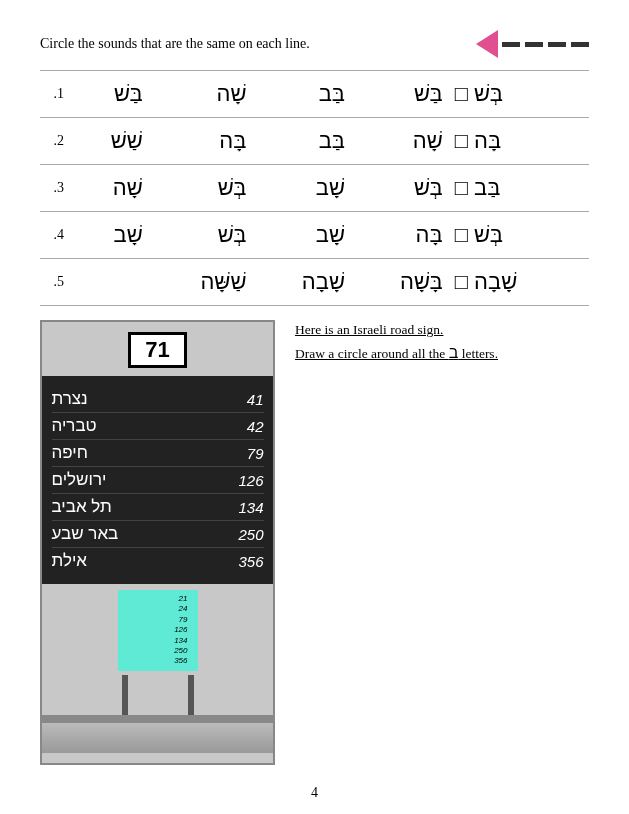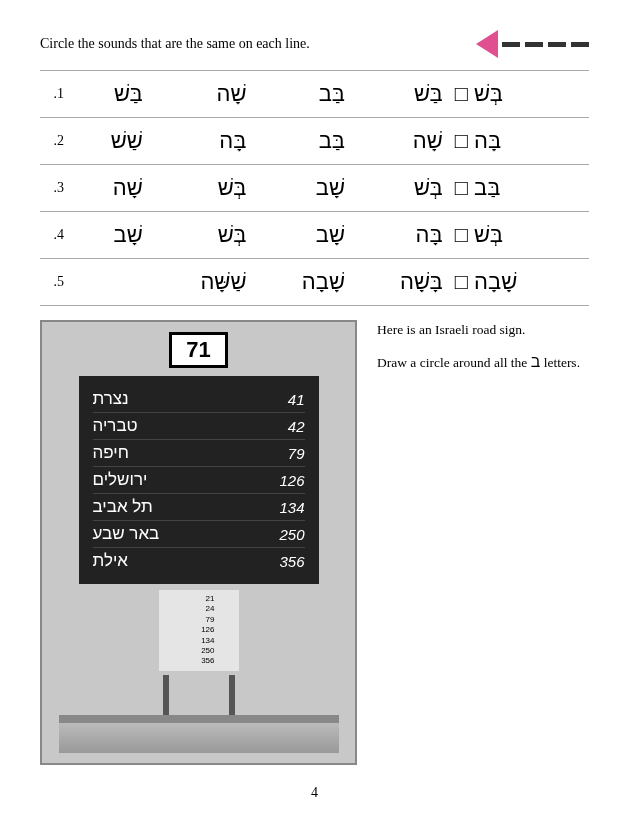--- a/index.html
+++ b/index.html
@@ -92,21 +92,21 @@
     .heb { font-family: "SBL Hebrew", "Ezra SIL", "Arial Hebrew", Arial, sans-serif; }
 
     
     .bottom-section {
       display: flex;
       gap: 20px;
       margin-top: 14px;
     }
 
     .road-sign-img {
-      width: 317px;
+      width: 235px;
       flex-shrink: 0;
       background: #ddd;
       border: 2px solid #888;
       position: relative;
       min-height: 310px;
       overflow: hidden;
     }
 
     
     .sign-container {
@@ -147,28 +147,29 @@
       font-size: 16px;
       border-bottom: 1px solid #444;
     }
 
     .sign-row:last-child { border-bottom: none; }
 
     .sign-city { text-align: left; font-size: 17px; }
     .sign-num { text-align: left; direction: ltr; font-size: 15px; margin-left: 6px; font-style: italic; }
 
     .sign-small-box {
-      background: #e5e5e5;
+      background: #5eead4;
       color: #000;
       margin-top: 6px;
-      padding: 4px 24px;
+      padding: 4px 10px;
       font-size: 9px;
       direction: rtl;
       font-family: Arial, sans-serif;
       width: 80px;
+      font-style: italic;
     }
 
     .sign-poles {
       display: flex;
       gap: 60px;
       margin-top: 4px;
     }
 
     .pole {
       width: 6px;
@@ -181,23 +182,24 @@
       height: 8px;
       background: #888;
       margin-top: 0;
     }
 
     
     .description-area {
       flex: 1;
       display: flex;
       flex-direction: column;
-      gap: 10px;
+      gap: 1px;
       font-size: 13.5px;
       line-height: 1.5;
+      text-decoration: underline;
     }
 
     .desc-para { }
 
     
     .page-number {
       text-align: center;
       margin-top: 20px;
       font-size: 14px;
     }

